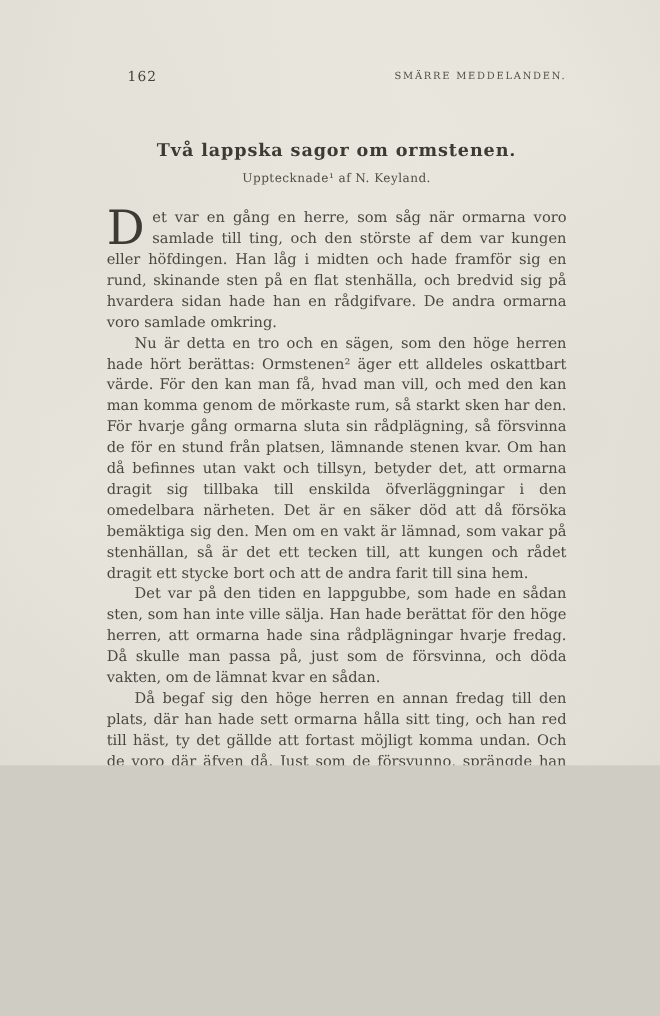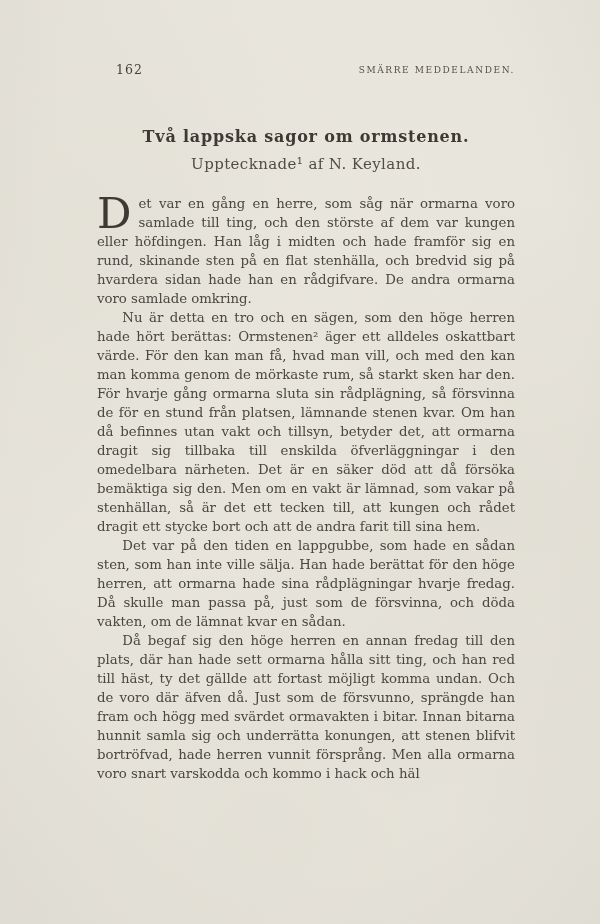--- a/index.html
+++ b/index.html
@@ -4,21 +4,21 @@
 <style>
   html, body {
     margin: 0;
     padding: 0;
     background: #cfccc4;
     font-family: "DejaVu Serif", "Liberation Serif", serif;
   }
   .page {
     position: relative;
     width: 600px;
-    height: 924px;
+    height: 696px;
     margin: 0 auto;
     box-sizing: border-box;
     padding: 62px 85px 0 97px;
     background:
       radial-gradient(circle at 18% 28%, rgba(90,80,60,0.03), transparent 42%),
       radial-gradient(circle at 82% 55%, rgba(90,80,60,0.04), transparent 46%),
       radial-gradient(circle at 45% 88%, rgba(90,80,60,0.03), transparent 40%),
       radial-gradient(ellipse at 50% 40%, #ebe8df 0%, #e7e4db 65%, #dfdcd3 100%);
     color: #4a463f;
     overflow: hidden;
@@ -47,21 +47,21 @@
     margin: 50px 0 0 0;
     text-align: center;
     font-size: 16px;
     font-weight: bold;
     letter-spacing: 0.8px;
     color: #3e3a33;
   }
   .byline {
     margin-top: 9px;
     text-align: center;
-    font-size: 15px;
+    font-size: 11px;
     letter-spacing: 0.4px;
     color: #514d45;
   }
   .body-text {
     margin-top: 21px;
     font-size: 13.3px;
     line-height: 19px;
     text-align: justify;
     color: #4b4740;
   }

